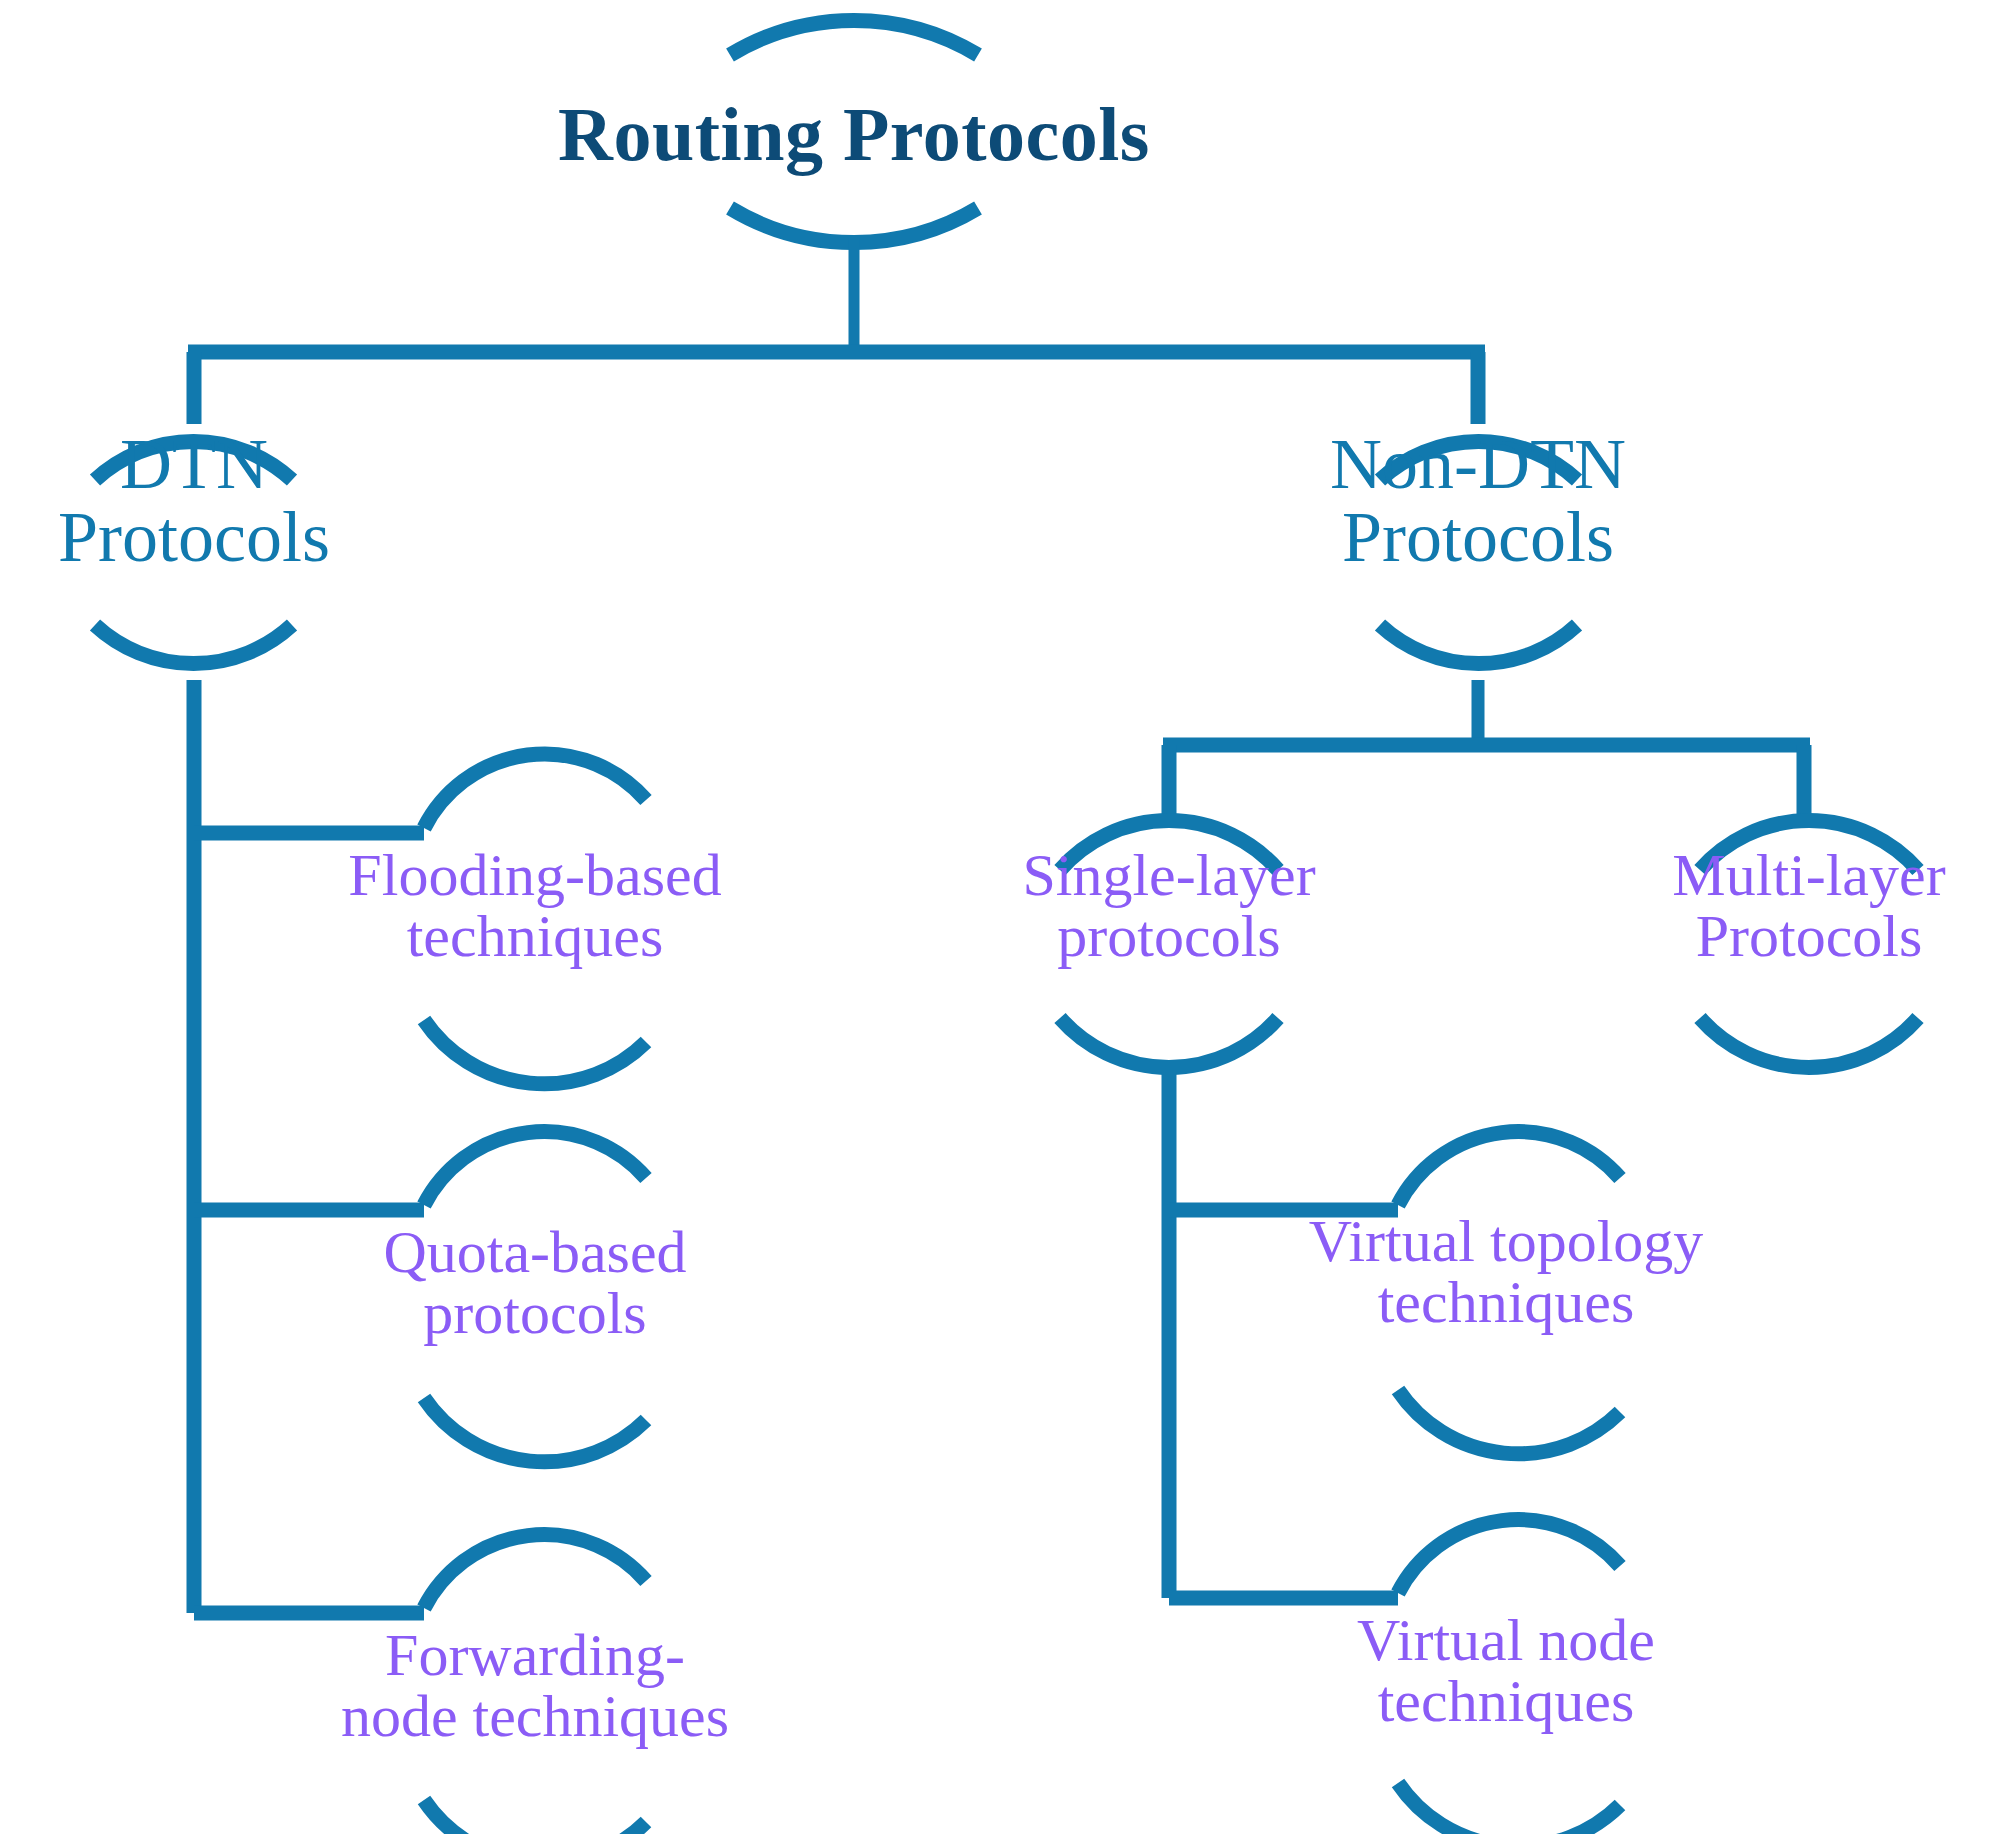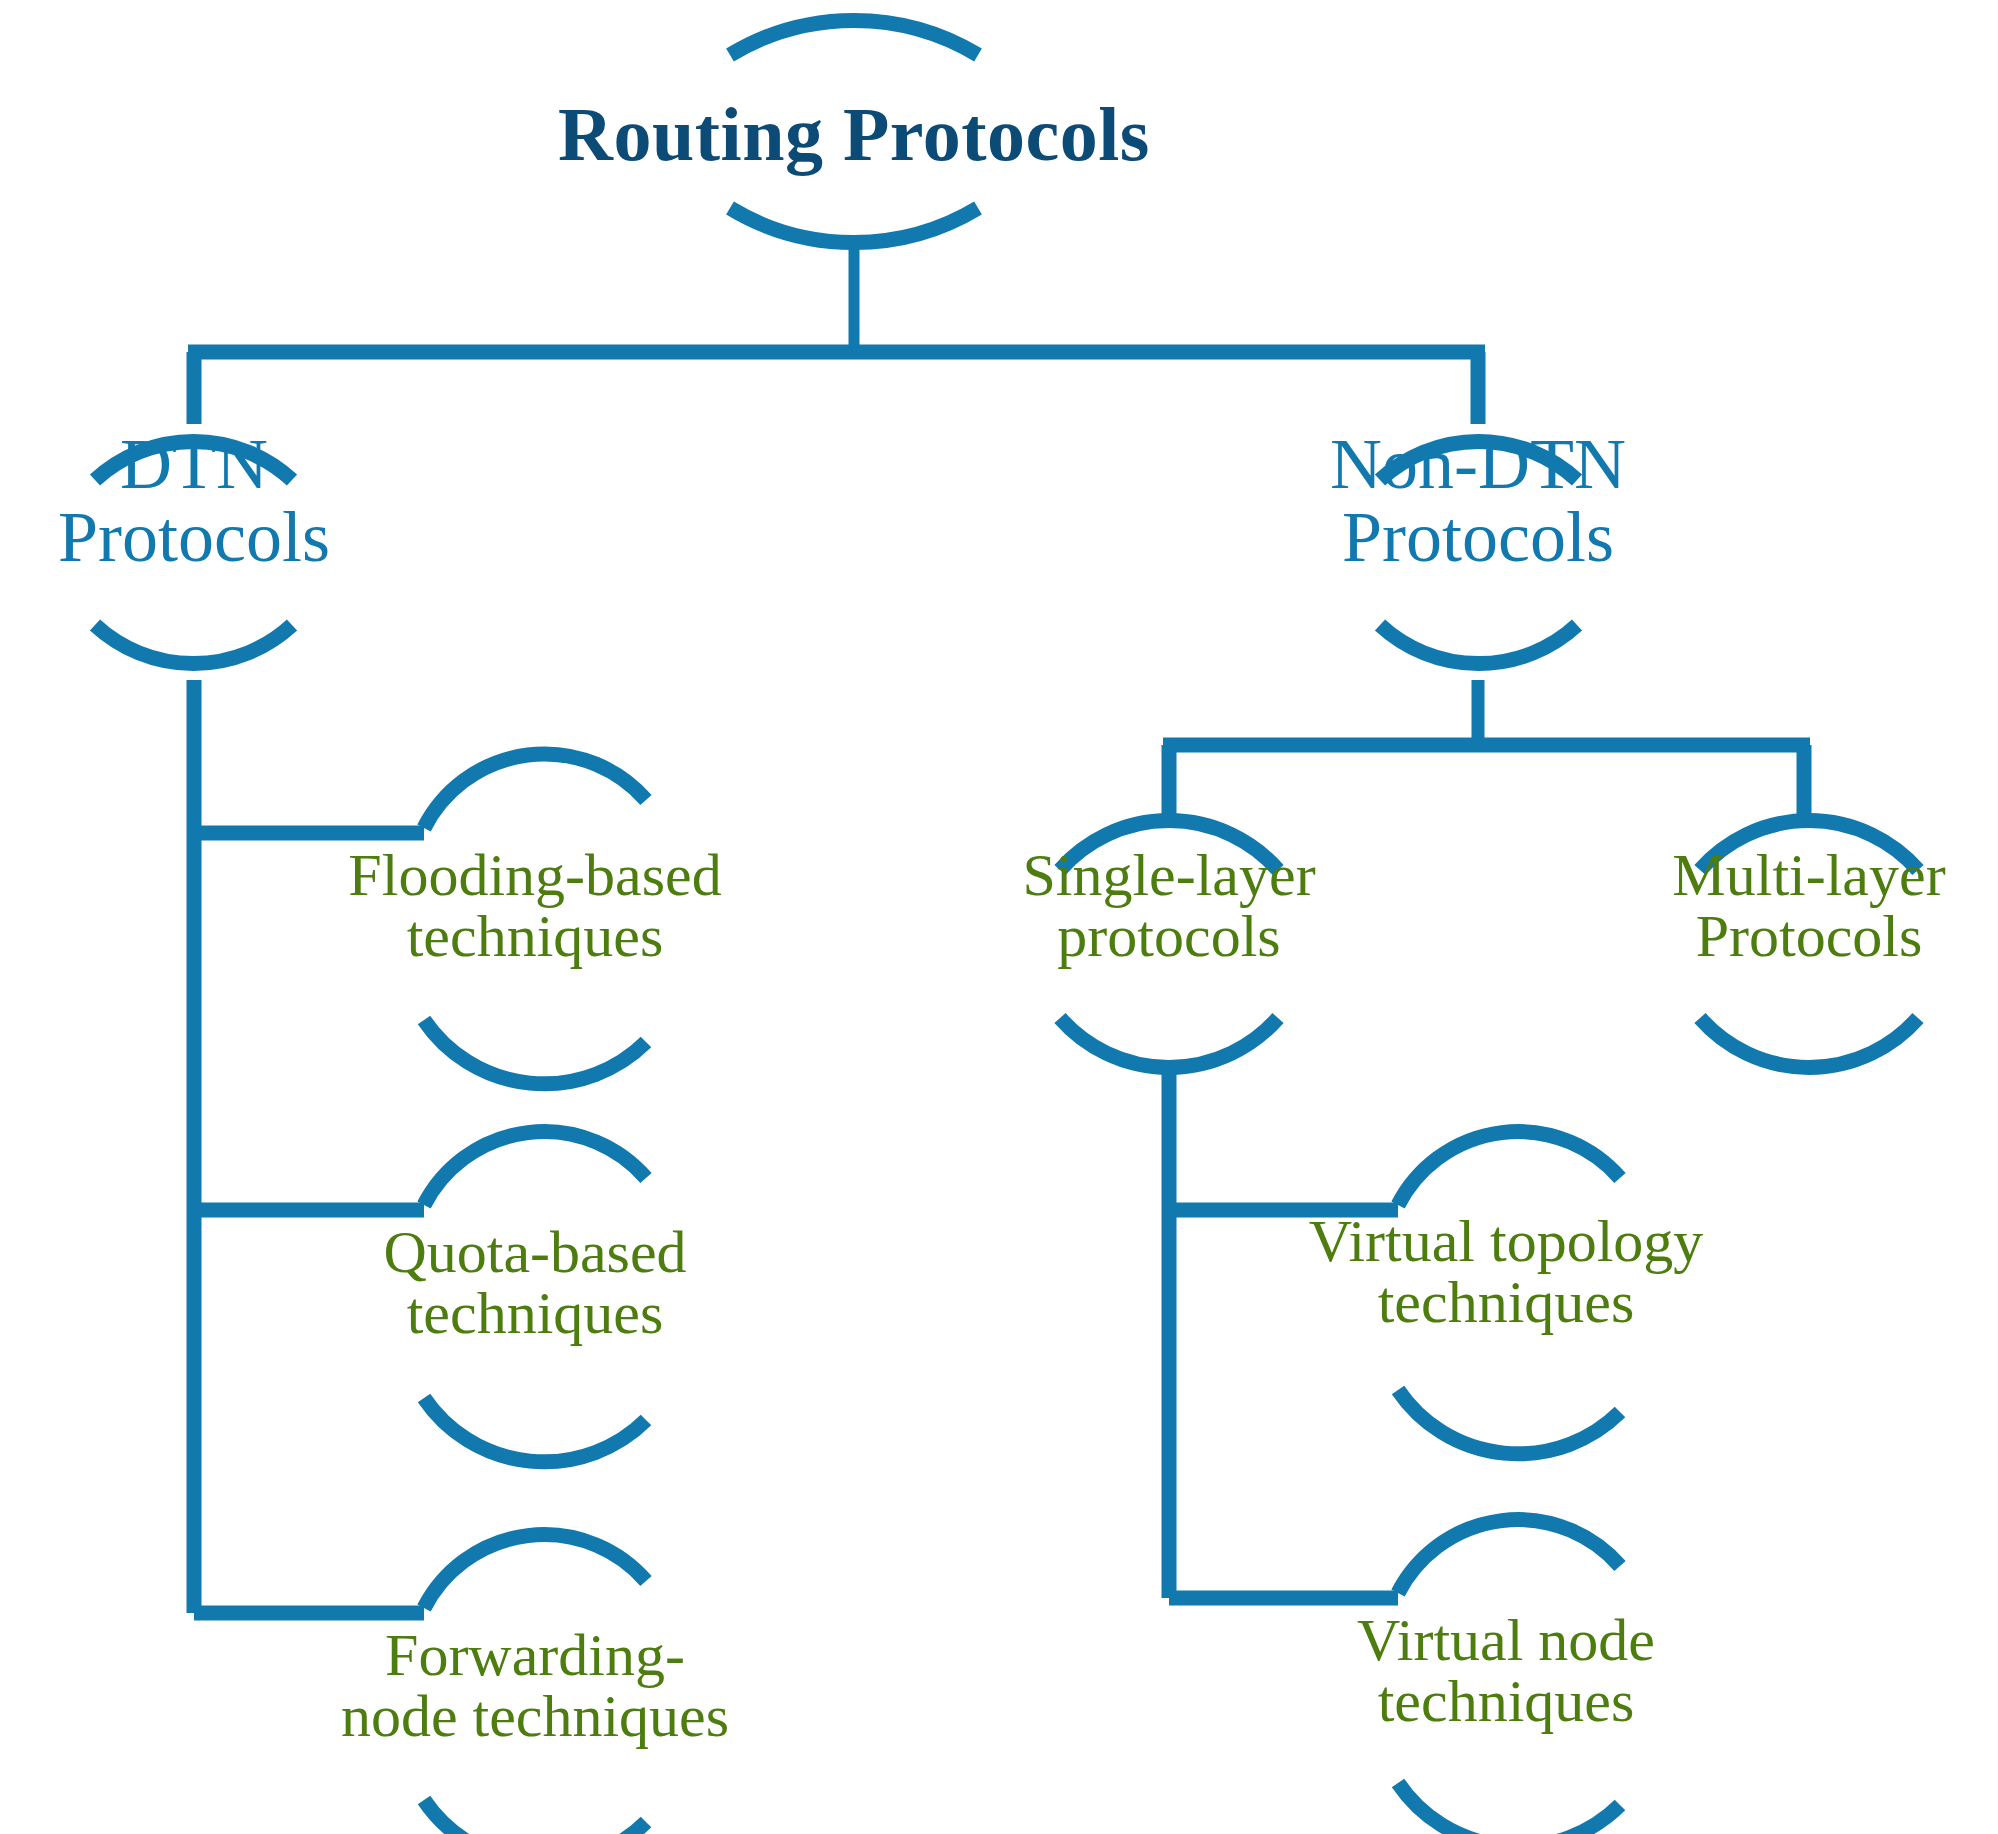--- a/index.html
+++ b/index.html
@@ -37,21 +37,21 @@
     font-weight: bold;
     font-size: 76px;
     letter-spacing: 0.5px;
   }
   .l1-label {
     color: #1179ae;
     font-size: 72px;
     font-weight: normal;
   }
   .leaf-label {
-    color: #4d7c0f;
+    color: #8b5cf6;
     font-size: 60px;
     font-weight: normal;
   }
 </style>
 </head>
 <body>
 
 <div id="diagram-root">
 
   <svg id="diagram-svg" viewBox="0 0 1998 1834" xmlns="http://www.w3.org/2000/svg">
@@ -117,21 +117,21 @@
   <div class="node-label l1-label" style="left:-26px; top:428px; width:440px;">DTN
 Protocols</div>
 
   <div class="node-label l1-label" style="left:1258px; top:428px; width:440px;font-family:Liberation Serif, serif;">Non-DTN
 Protocols</div>
 
   <div class="node-label leaf-label" style="left:255px; top:845px; width:560px;">Flooding-based
 techniques</div>
 
   <div class="node-label leaf-label" style="left:255px; top:1222px; width:560px;">Quota-based
-techniques</div>
+protocols</div>
 
   <div class="node-label leaf-label" style="left:245px; top:1625px; width:580px;">Forwarding-
 node techniques</div>
 
   <div class="node-label leaf-label" style="left:929px; top:845px; width:480px;">Single-layer
 protocols</div>
 
   <div class="node-label leaf-label" style="left:1569px; top:845px; width:480px;">Multi-layer
 Protocols</div>
 

